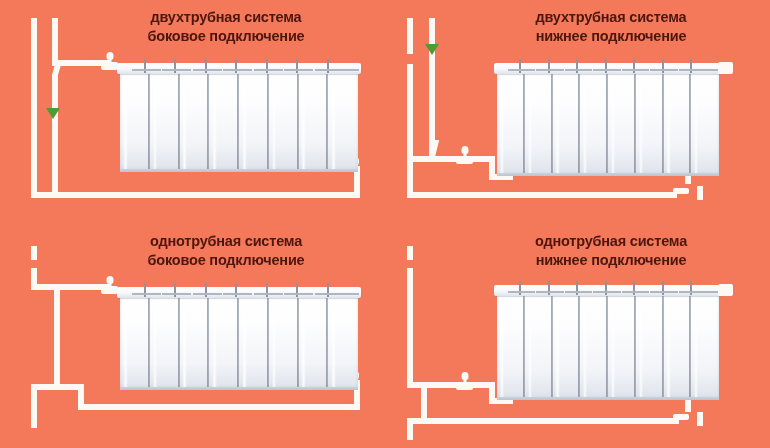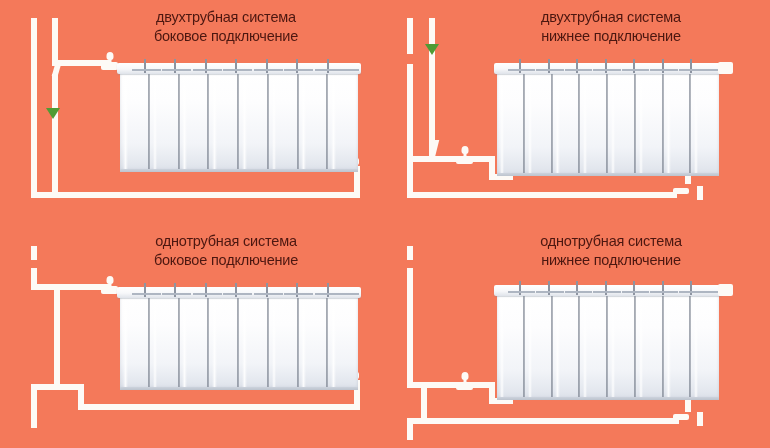--- a/index.html
+++ b/index.html
@@ -12,21 +12,21 @@
 
   .quad{position:absolute;width:385px;height:224px;}
   #q1{left:0;top:0;}
   #q2{left:385px;top:0;}
   #q3{left:0;top:224px;}
   #q4{left:385px;top:224px;}
 
   .caption{
     position:absolute;
     color:#4c1710;
-    font-weight:normal;
+    font-weight:bold;
     font-size:14.5px;
     line-height:19px;
     letter-spacing:-0.2px;
     white-space:nowrap;
     text-align:center;
     -webkit-font-smoothing:none;
   }
   .cap-l2{display:block;}
 
   

